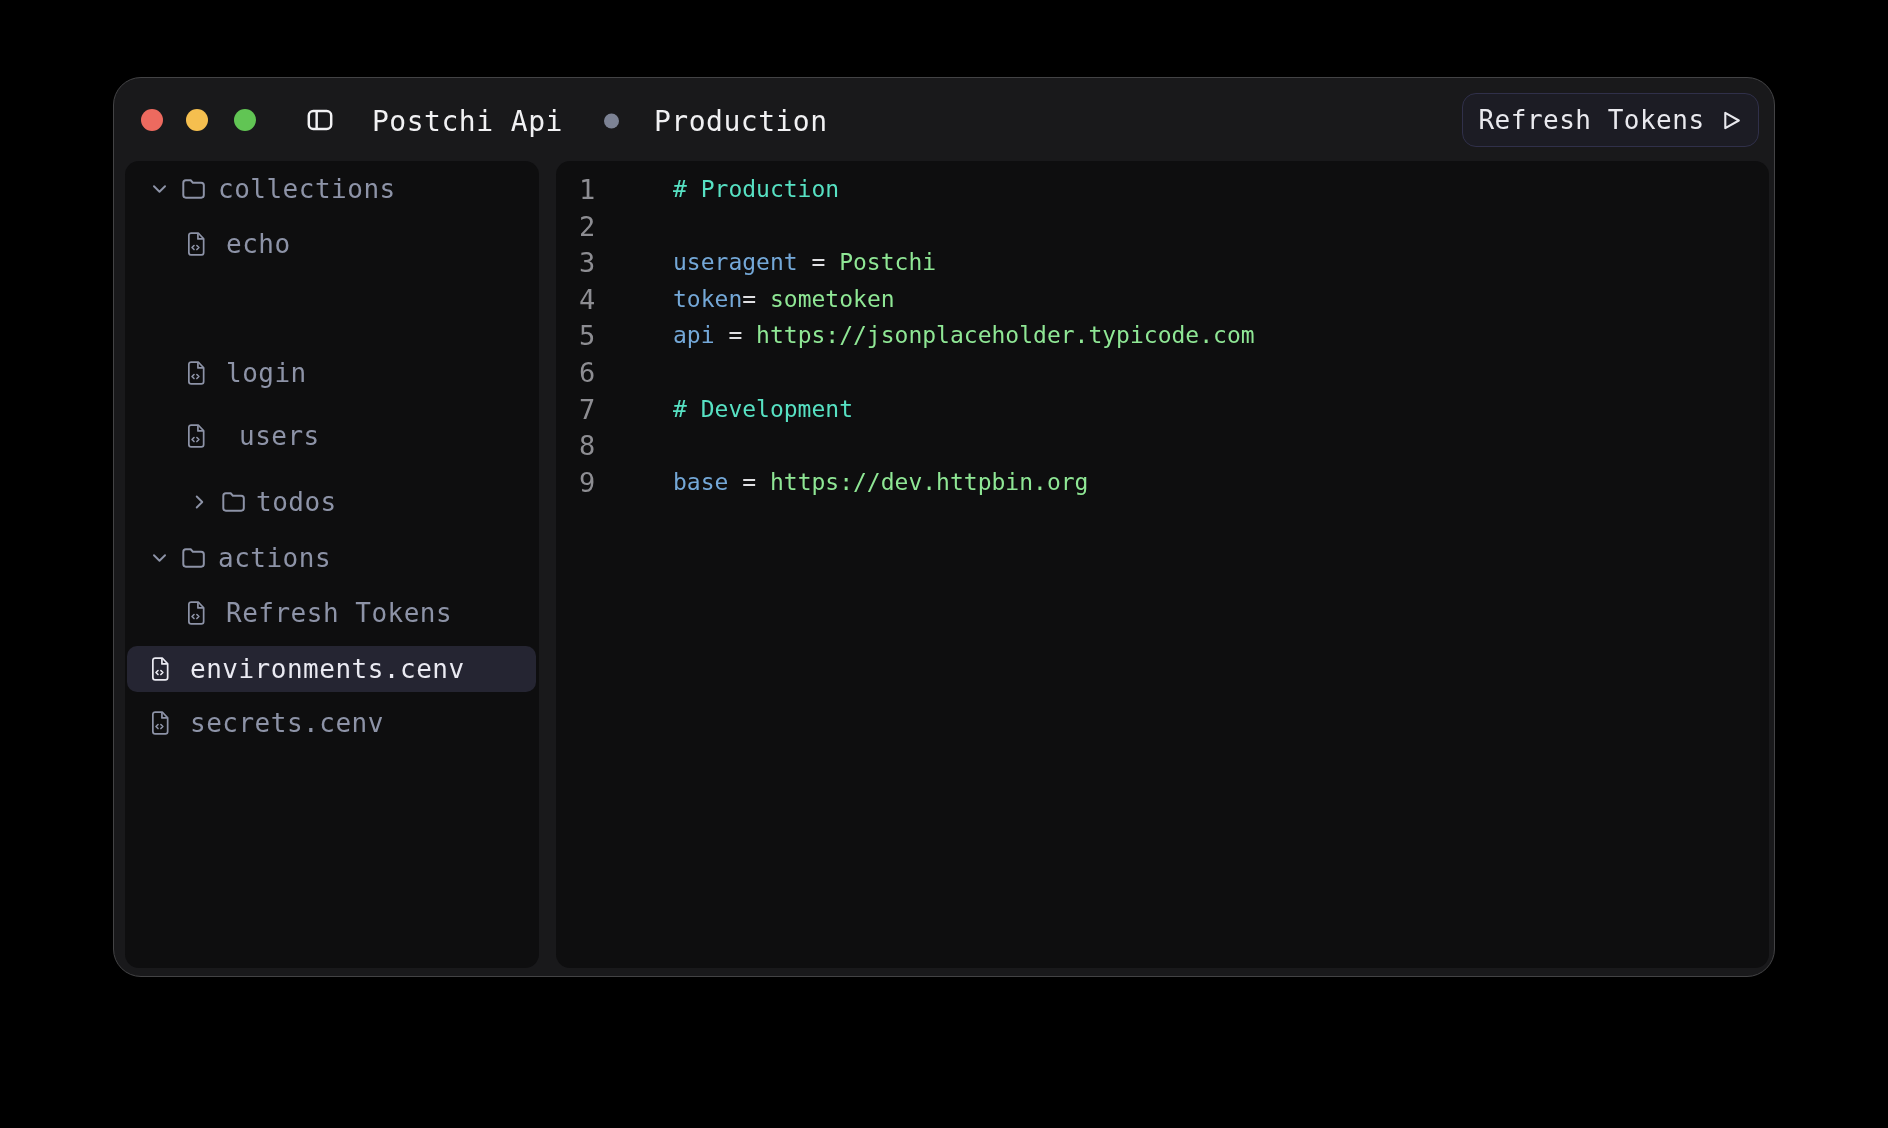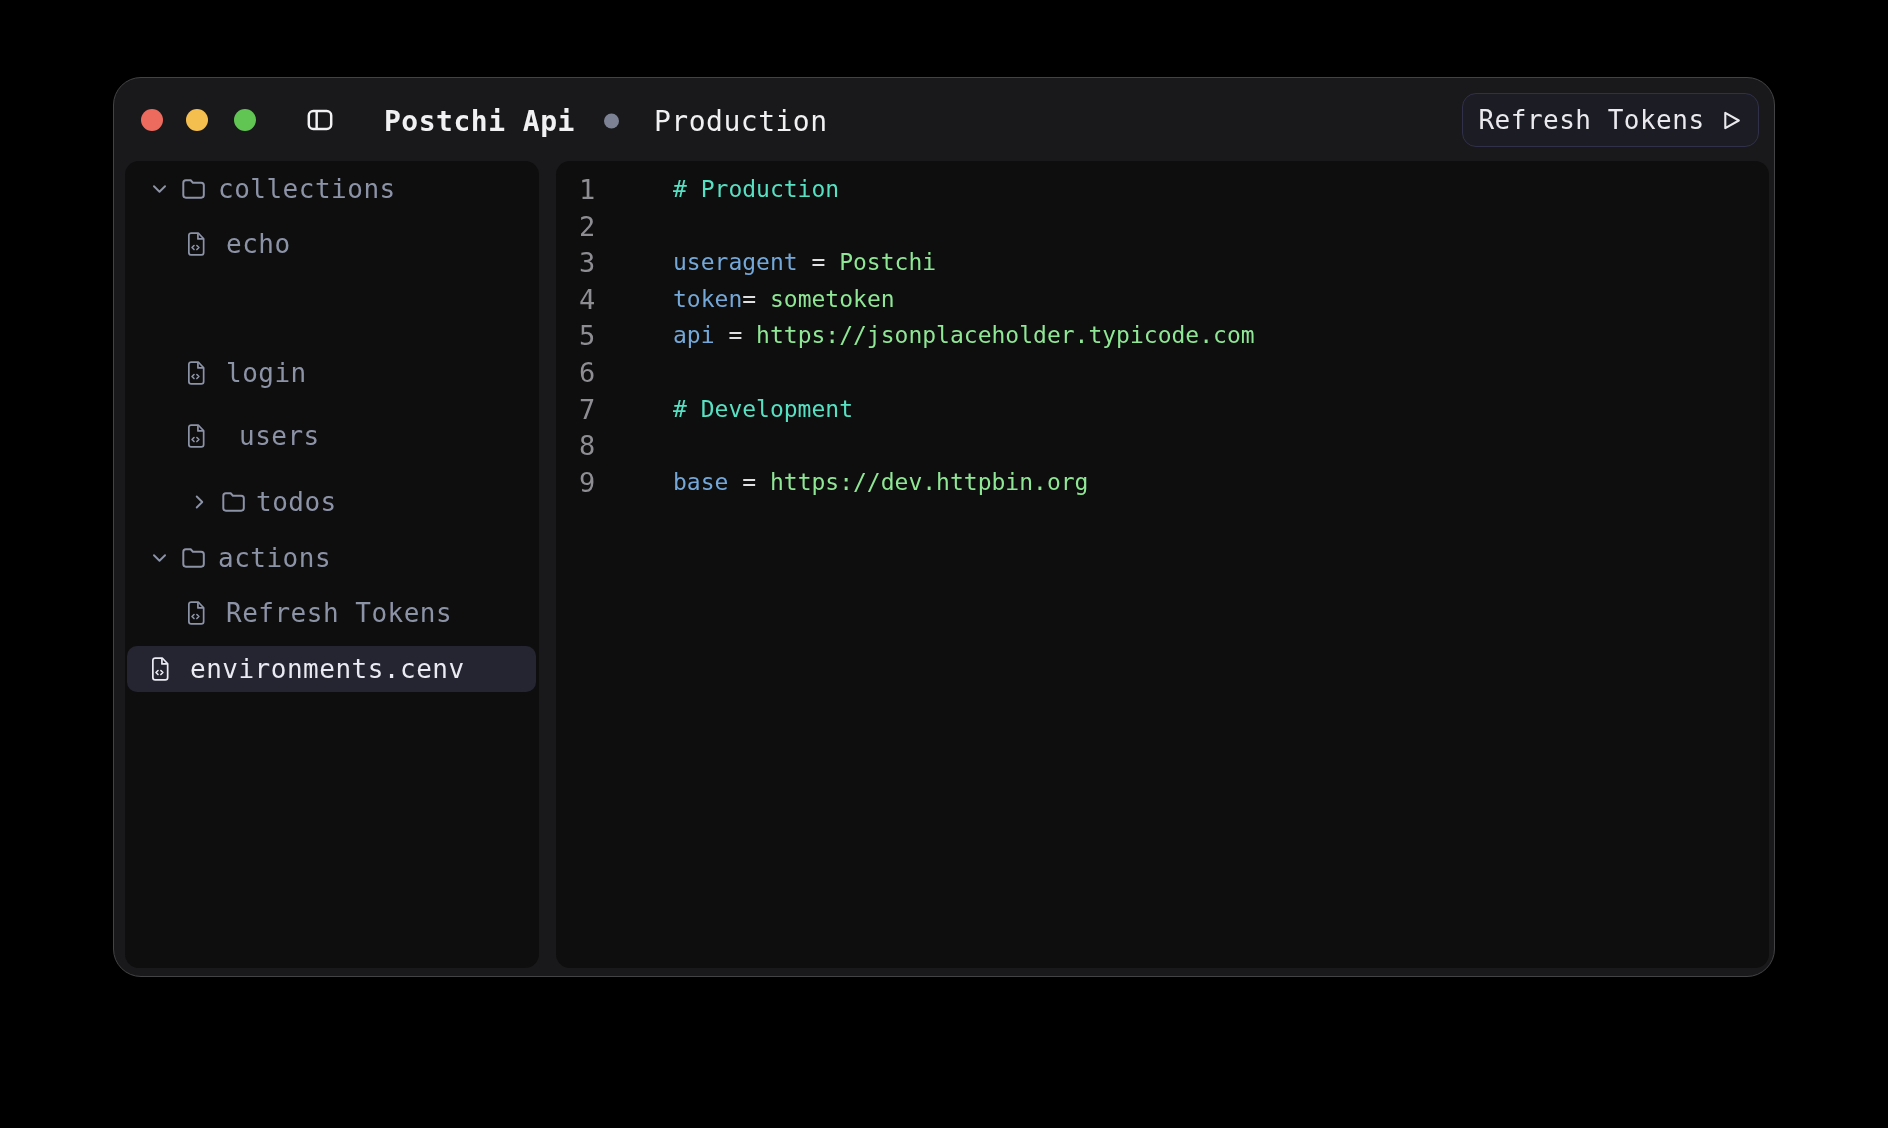--- a/index.html
+++ b/index.html
@@ -23,22 +23,22 @@
     position:absolute;top:31px;width:22px;height:22px;border-radius:50%;
   }
   .light.red{left:27px;background:var(--traffic-red,#ed6a5f);}
   .light.yellow{left:72px;background:var(--traffic-yellow,#f5bf4f);}
   .light.green{left:120px;background:var(--traffic-green,#61c554);}
   .toggle{
     position:absolute;left:192px;top:42px;transform:translateY(-50%);
     color:#f2f2f4;line-height:0;cursor:pointer;
   }
   .title{
-    position:absolute;left:270px;top:43px;transform:translateY(-50%);
-    font-size:28px;font-weight:700;color:var(--titlebar-fg,#f1f1f3);
+    position:absolute;left:258px;top:43px;transform:translateY(-50%);
+    font-size:28px;font-weight:400;color:var(--titlebar-fg,#f1f1f3);
     letter-spacing:0.5px;white-space:pre;
   }
   .envdot{
     position:absolute;left:490px;top:43px;transform:translateY(-50%);
     width:15px;height:15px;border-radius:50%;background:var(--env-dot,#7c8294);
   }
   .env{
     position:absolute;left:540px;top:43px;transform:translateY(-50%);
     font-size:28px;font-weight:500;color:var(--titlebar-fg,#f1f1f3);
     letter-spacing:0.5px;white-space:pre;
@@ -186,20 +186,29 @@
         </div>
         <div class="srow selected" style="top: 485px;">
           <span class="pos" style="left:23px"><svg viewBox="0 0 22 26" width="21" height="25">
      <path d="M5.5 1.5h7.3l5.7 6v14.5a2.5 2.5 0 0 1-2.5 2.5H5.5a2.5 2.5 0 0 1-2.5-2.5v-18a2.5 2.5 0 0 1 2.5-2.5z" fill="none" stroke="currentColor" stroke-width="1.8" stroke-linejoin="round"></path>
      <path d="M12.5 1.8v5.9h5.8" fill="none" stroke="currentColor" stroke-width="1.8" stroke-linejoin="round"></path>
      <path d="M8.4 14.6l-2.1 2.1 2.1 2.1" fill="none" stroke="currentColor" stroke-width="1.7" stroke-linecap="round" stroke-linejoin="round"></path>
      <path d="M11.4 14.6l2.1 2.1-2.1 2.1" fill="none" stroke="currentColor" stroke-width="1.7" stroke-linecap="round" stroke-linejoin="round"></path>
             </svg></span>
           <span class="slabel" style="left:63px">environments.cenv</span>
         </div>
+        <div class="srow" style="top: 539px;">
+          <span class="pos" style="left:23px"><svg viewBox="0 0 22 26" width="21" height="25">
+     <path d="M5.5 1.5h7.3l5.7 6v14.5a2.5 2.5 0 0 1-2.5 2.5H5.5a2.5 2.5 0 0 1-2.5-2.5v-18a2.5 2.5 0 0 1 2.5-2.5z" fill="none" stroke="currentColor" stroke-width="1.8" stroke-linejoin="round"></path>
+     <path d="M12.5 1.8v5.9h5.8" fill="none" stroke="currentColor" stroke-width="1.8" stroke-linejoin="round"></path>
+     <path d="M8.4 14.6l-2.1 2.1 2.1 2.1" fill="none" stroke="currentColor" stroke-width="1.7" stroke-linecap="round" stroke-linejoin="round"></path>
+     <path d="M11.4 14.6l2.1 2.1-2.1 2.1" fill="none" stroke="currentColor" stroke-width="1.7" stroke-linecap="round" stroke-linejoin="round"></path>
+            </svg></span>
+          <span class="slabel" style="left:63px">secrets.cenv</span>
+        </div>
       </div>
     <div class="editor" id="editor">
         <div class="eline" style="top: 10px;">
           <span class="lnum">1</span>
           <span class="ecode"><span class="tok-comment"># Production</span></span>
         </div>
         <div class="eline" style="top: 46.6px;">
           <span class="lnum">2</span>
           <span class="ecode"></span>
         </div>

